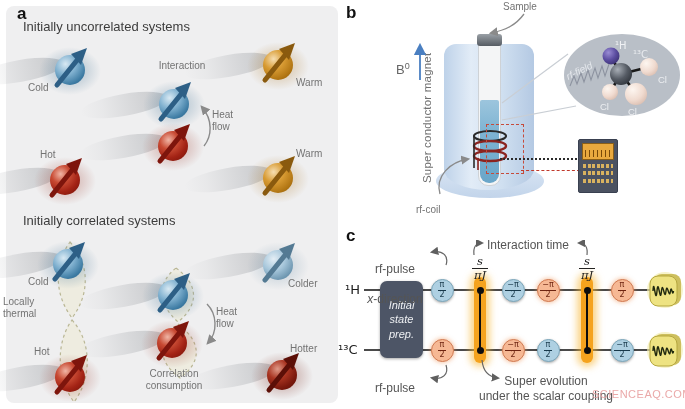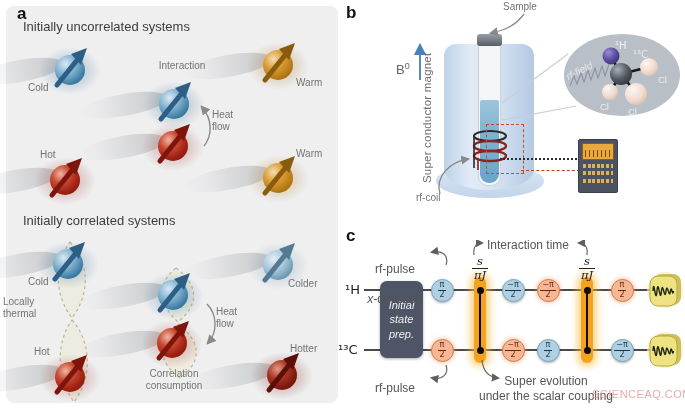--- a/index.html
+++ b/index.html
@@ -275,21 +275,21 @@
     <div class="krow"></div>
     <div class="krow"></div>
     <div class="krow"></div>
   </div>
 
   <div class="lbl" style="left:503px;top:1px;">Sample</div>
   <svg class="p" style="left:482px;top:11px;" width="46" height="26">
     <path d="M42,3 C34,14 24,19 9,22" stroke="#8a8a8a" stroke-width="1.3" fill="none" marker-end="url(#ah-gray)"></path>
     </svg>
 
-  <div class="lbl" style="left:416px;top:192px;">rf-coil</div>
+  <div class="lbl" style="left:416px;top:204px;">rf-coil</div>
   <svg class="p" style="left:430px;top:150px;" width="48" height="48">
     <path d="M10,44 C5,26 20,12 38,9" stroke="#8a8a8a" stroke-width="1.3" fill="none" marker-end="url(#ah-gray)"></path>
     </svg>
 
   <svg class="p" style="left:500px;top:48px;" width="80" height="78">
     <path d="M2,55 L68,6" stroke="#c9ced4" stroke-width="1.2"></path>
     <path d="M2,72 L76,58" stroke="#c9ced4" stroke-width="1.2"></path>
   </svg>
 
   <svg class="p" style="left:560px;top:30px;" width="126" height="90" viewBox="0 0 126 90">

